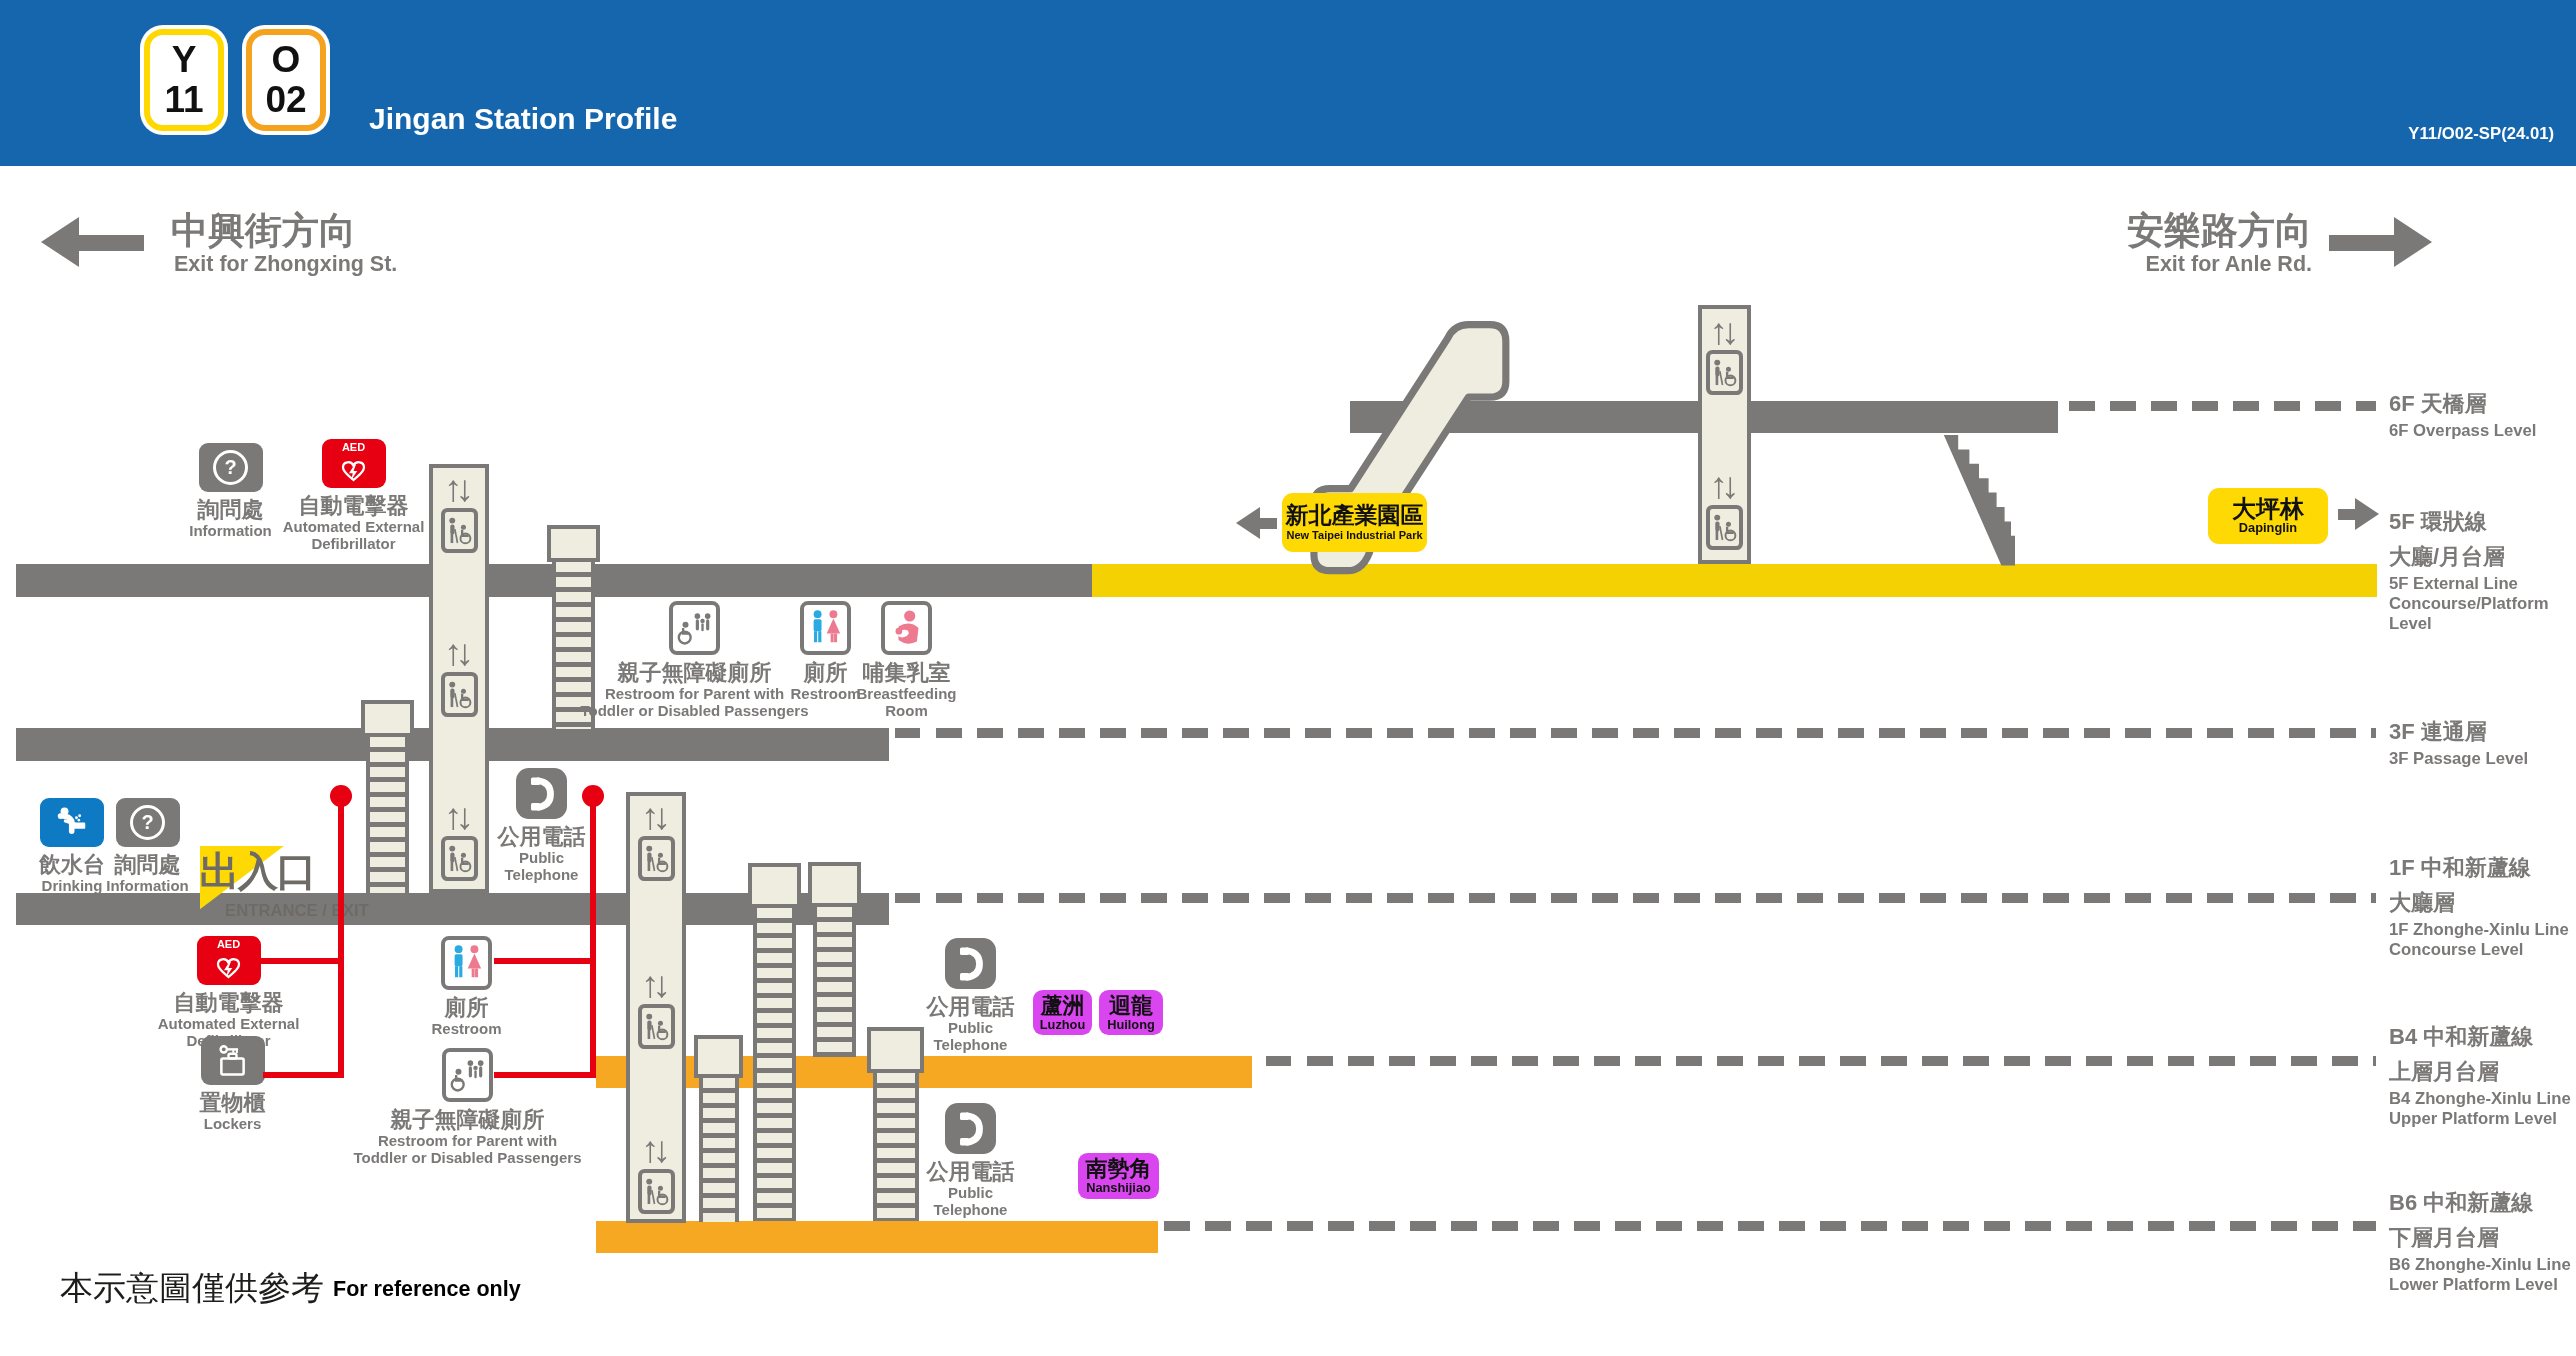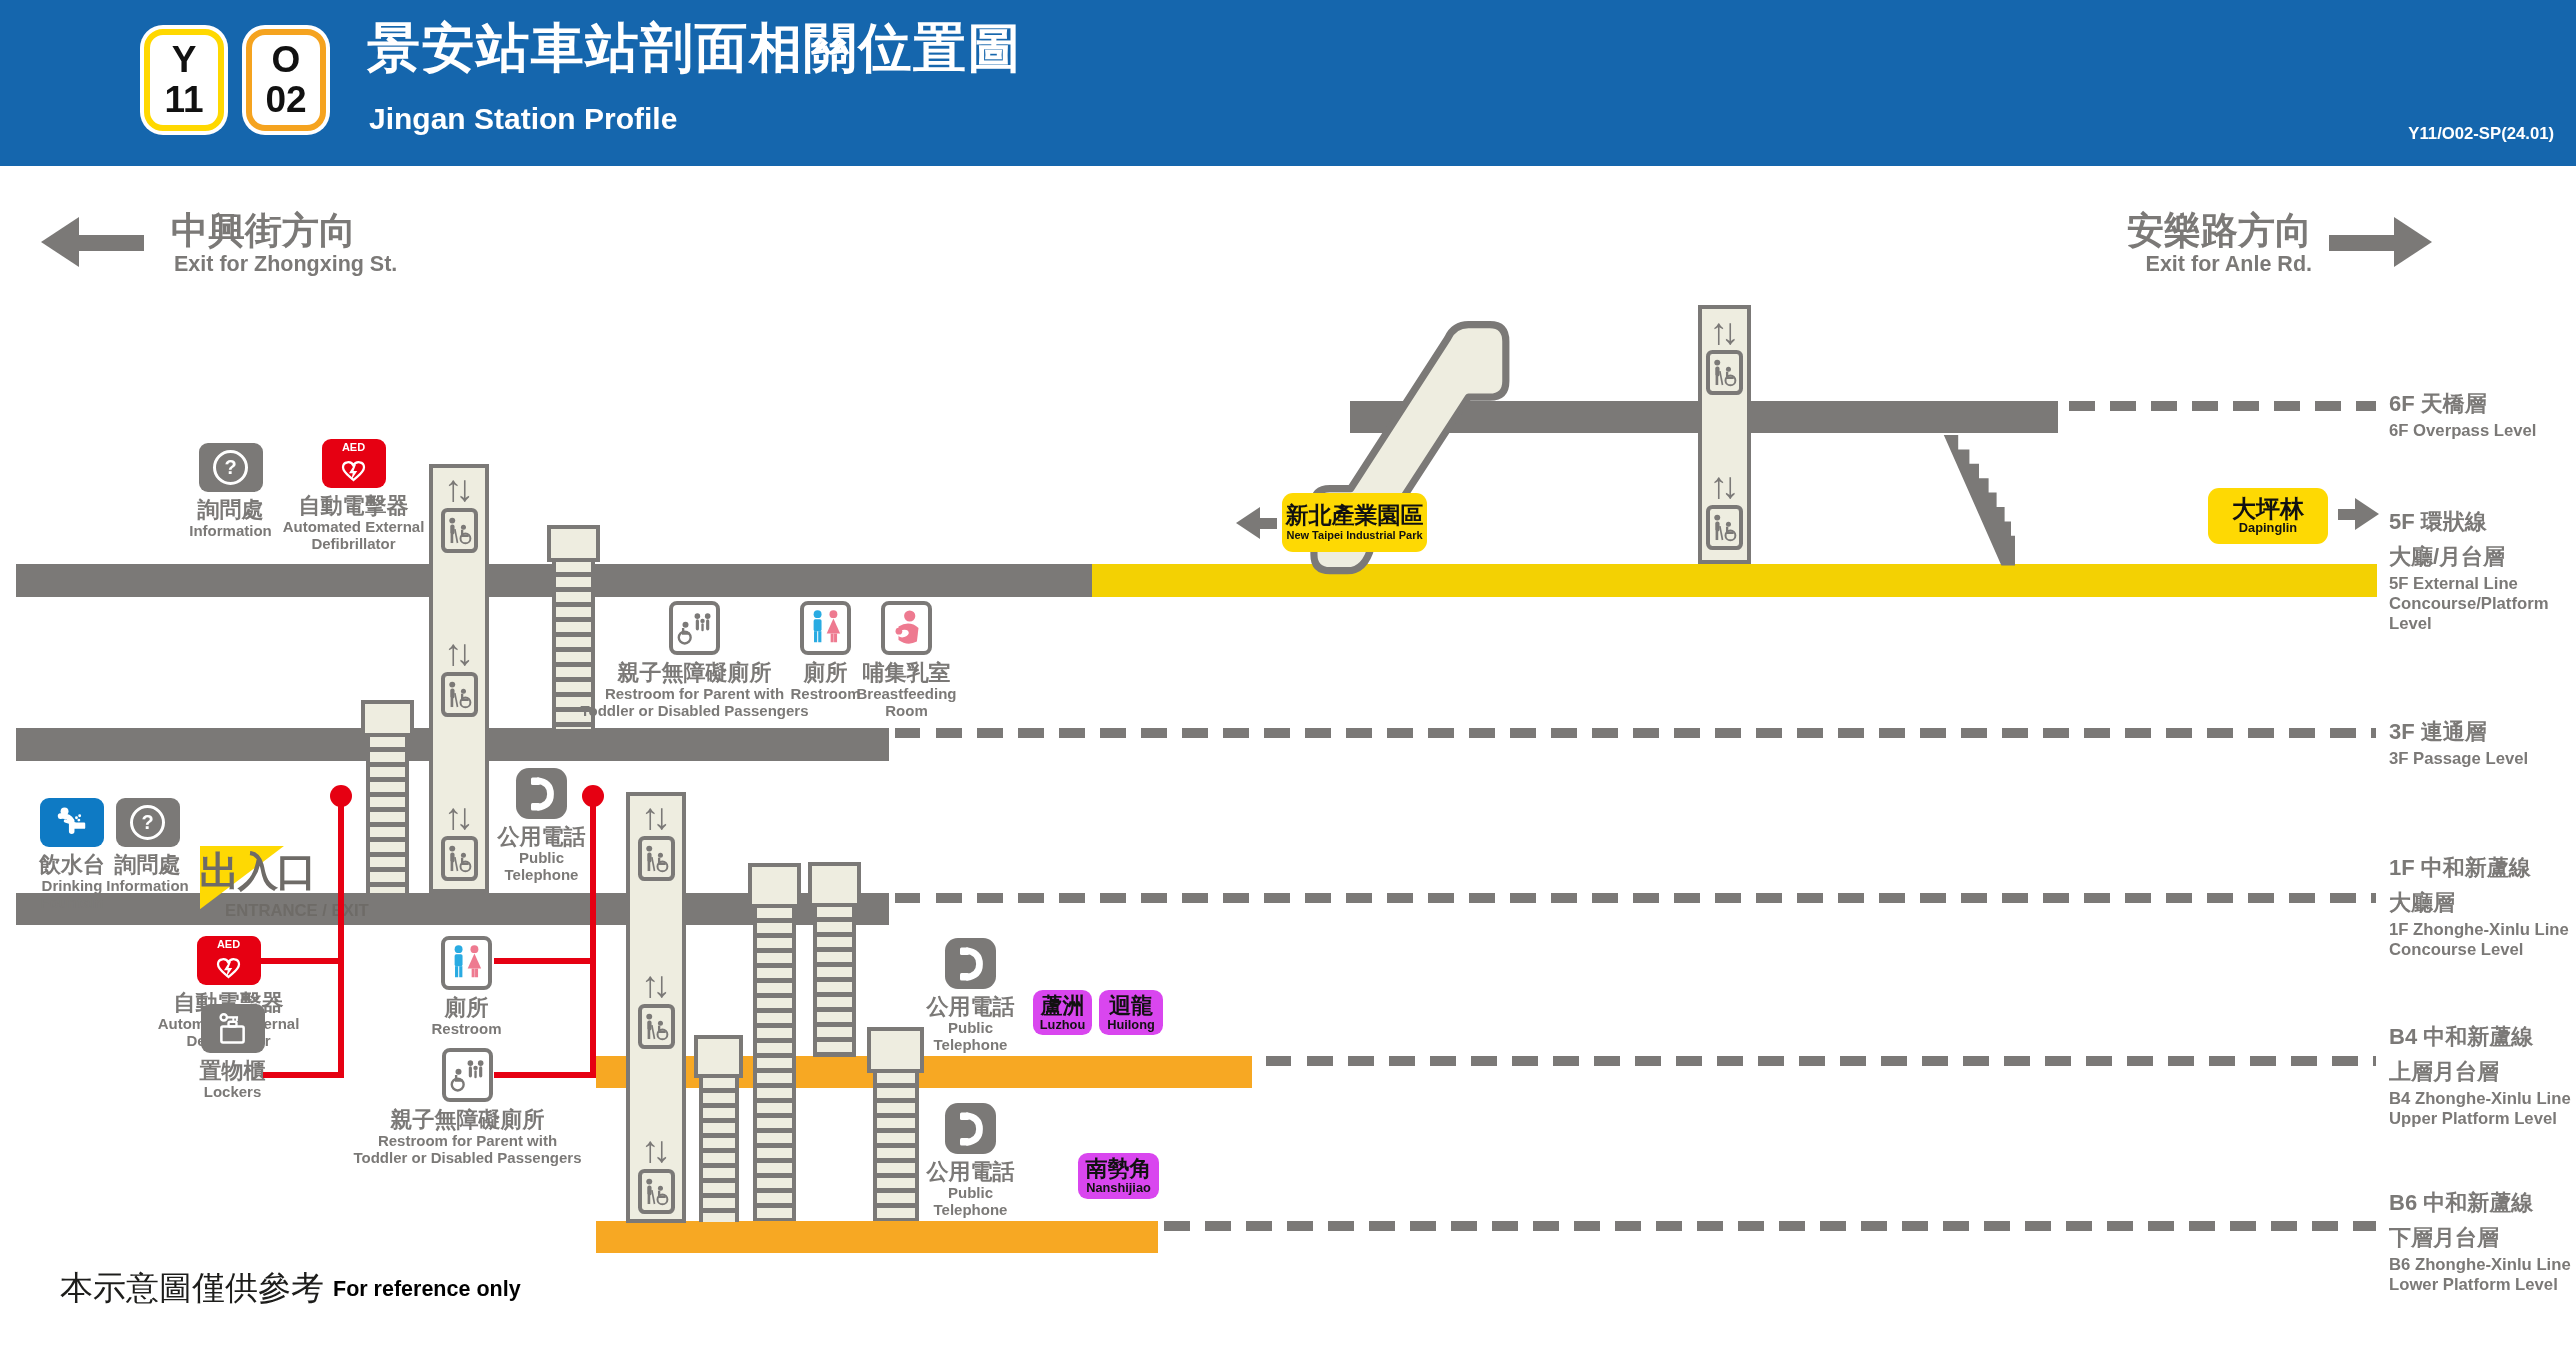--- a/index.html
+++ b/index.html
@@ -161,21 +161,20 @@
 
   <div id="header">
     <div class="hbadge y" style="left:144px;top:29px;">
       <span>Y</span>
       <span>11</span>
     </div>
     <div class="hbadge o" style="left:246px;top:29px;">
       <span>O</span>
       <span>02</span>
     </div>
-    <div class="title-zh">景安站車站剖面相關位置圖</div>
     <div class="title-en">Jingan Station Profile</div>
     <div class="hcode">Y11/O02-SP(24.01)</div>
   </div>
 
   <div class="barr left" style="left:41px;top:217px;">
     <div class="h"></div>
       <div class="s"></div>
   </div>
   <div class="abs dirzh" style="left:171px;top:206px;">中興街方向</div>
   <div class="abs dir403n" style="left:174px;top:252px;">Exit for Zhongxing St.</div>
@@ -469,21 +468,21 @@
       <span class="aedtxt">AED</span>
       <svg width="35" height="33" viewBox="0 0 44 44" style="margin-top:11px;">
           <use href="#sym-heart"></use>
         </svg>
     </div>
     <div class="zh">自動電擊器</div>
     <div class="en">Automated External</div>
     <div class="en">Defibrillator</div>
   </div>
 
-  <div class="fac" style="left:153px;top:1004px;width:159px;">
+  <div class="fac" style="left:153px;top:1036px;width:159px;">
     <div class="rsq">
       <svg width="35" height="37" viewBox="0 0 44 46">
           <use href="#sym-lockers"></use>
         </svg>
     </div>
     <div class="zh">置物櫃</div>
     <div class="en">Lockers</div>
   </div>
 
   <div class="fac" style="left:387px;top:936px;width:159px;">

